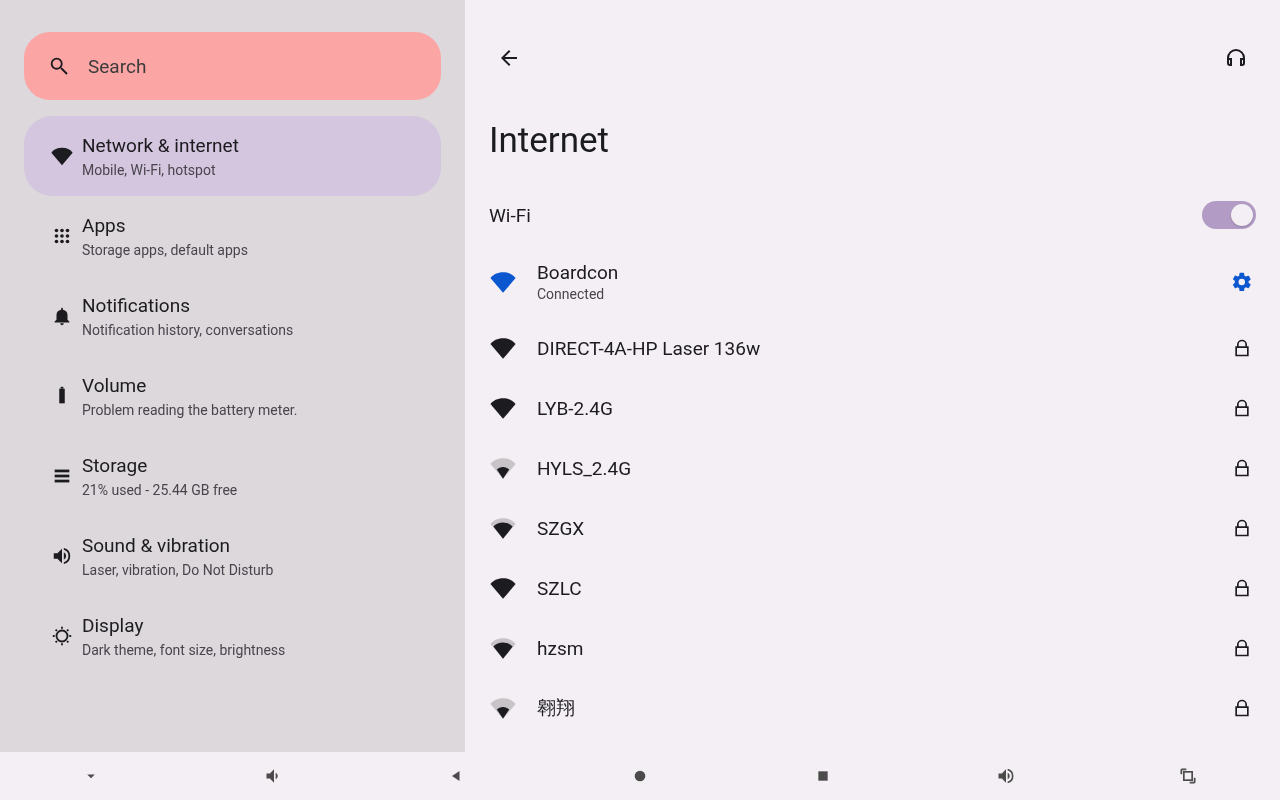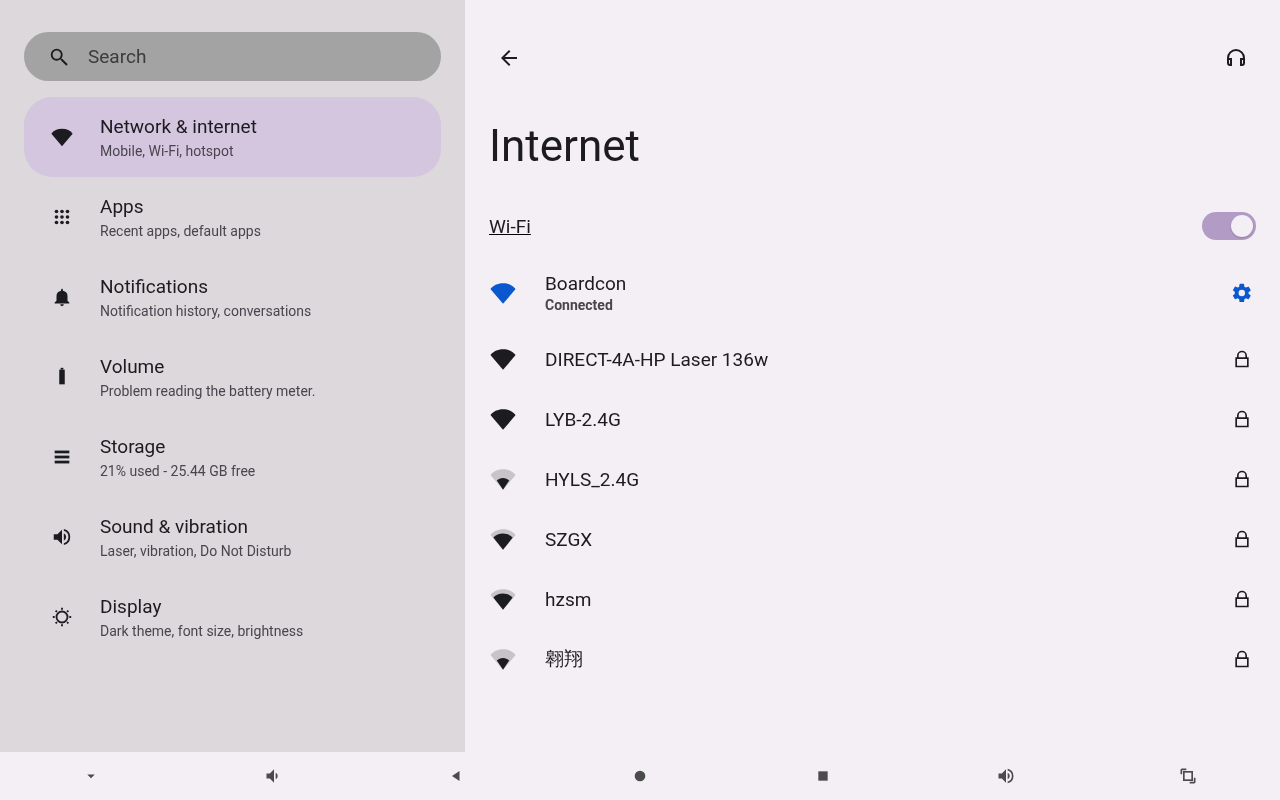--- a/index.html
+++ b/index.html
@@ -8,46 +8,46 @@
   .status-bar { position: absolute; top: 0; left: 0; right: 0; height: 24px; display: flex; justify-content: space-between; align-items: center; padding: 0 8px; font-size: 13px; color: #1c1b1f; }
   .status-left { display: flex; align-items: center; gap: 6px; }
   .status-right { display: flex; align-items: center; gap: 6px; padding-right: 4px; }
   .status-icon { width: 14px; height: 14px; }
 
   .main-area { position: absolute; top: 0; left: 0; right: 0; bottom: 48px; display: flex; }
 
   .left-pane { width: 465px; background: #dcd8dc; padding-top: 24px; overflow: hidden; position: relative; }
   .right-pane { flex: 1; background: #f4eff4; padding-top: 24px; position: relative; overflow: hidden; }
 
-  .search-bar { margin: 8px 24px 16px 24px; height: 49px; background: #a3a3a3; border-radius: 26px; display: flex; align-items: center; padding: 0 24px; gap: 18px; }
+  .search-bar { margin: 8px 24px 16px 24px; height: 68px; background: #fca5a5; border-radius: 26px; display: flex; align-items: center; padding: 0 24px; gap: 18px; }
   .search-bar .placeholder { color: #3c3c3c; font-size: 19px; }
 
-  .settings-item { display: flex; align-items: center; padding: 18px 24px 18px 24px; margin: 0 24px; border-radius: 28px; gap: 24px; cursor: pointer; }
+  .settings-item { display: flex; align-items: center; padding: 18px 24px 18px 24px; margin: 0 24px; border-radius: 28px; gap: 6px; cursor: pointer; }
   .settings-item.active { background: #d5c6df; }
   .settings-item .icon-hold { width: 28px; display: flex; justify-content: center; align-items: center; }
   .settings-item .txt .title { font-size: 19px; color: #1c1b1f; }
   .settings-item .txt .sub { font-size: 14px; color: #49454e; margin-top: 5px; }
 
   .right-header { display: flex; justify-content: space-between; align-items: center; padding: 12px 24px 0 24px; height: 56px; }
   .back-btn { width: 40px; height: 40px; display: flex; align-items: center; justify-content: center; cursor: pointer; }
   .headset-btn { width: 40px; height: 40px; display: flex; align-items: center; justify-content: center; cursor: pointer; }
 
-  .page-title { font-size: 44px; color: #1c1b1f; padding: 40px 24px 28px 24px; }
-
-  .wifi-toggle-row { display: flex; justify-content: space-between; align-items: center; padding: 12px 24px; text-decoration: underline; }
+  .page-title { font-size: 35px; color: #1c1b1f; padding: 40px 24px 28px 24px; }
+
+  .wifi-toggle-row { display: flex; justify-content: space-between; align-items: center; padding: 12px 24px; }
   .wifi-toggle-row .lbl { font-size: 19px; color: #1c1b1f; }
   .switch { width: 54px; height: 28px; border-radius: 14px; background: #b29cc5; position: relative; cursor: pointer; }
   .switch .thumb { width: 22px; height: 22px; border-radius: 50%; background: #f4eff4; position: absolute; top: 3px; right: 3px; box-shadow: 0 1px 2px rgba(0,0,0,0.2); }
 
   .network-list { padding: 4px 0; }
-  .network-item { display: flex; align-items: center; padding: 16px 24px; gap: 28px; cursor: pointer; justify-content: space-between; }
+  .network-item { display: flex; align-items: center; padding: 16px 24px; gap: 20px; cursor: pointer; justify-content: space-between; }
   .network-item .wifi-ic { width: 28px; height: 28px; display:flex; align-items:center; justify-content:center; }
   .network-item .name-block { flex: 1; }
   .network-item .net-name { font-size: 19px; color: #1c1b1f; }
-  .network-item .net-status { font-size: 14px; color: #49454e; margin-top: 2px; font-weight: bold; }
+  .network-item .net-status { font-size: 14px; color: #49454e; margin-top: 2px; }
   .network-item .right-ic { width: 28px; height: 28px; display:flex; align-items:center; justify-content:center; }
 
   .nav-bar { position: absolute; bottom: 0; left: 0; right: 0; height: 48px; background: #f4eff4; display: flex; align-items: center; justify-content: space-around; z-index: 10; }
   .nav-btn { width: 40px; height: 40px; display: flex; align-items: center; justify-content: center; cursor: pointer; }
 
   .bottom-fade { position: absolute; bottom: 0; left: 0; right: 0; height: 36px; background: linear-gradient(to bottom, rgba(220,216,220,0), rgba(220,216,220,0.9)); pointer-events:none; }
   .right-fade { position: absolute; bottom: 0; left: 0; right: 0; height: 36px; background: linear-gradient(to bottom, rgba(244,239,244,0), rgba(244,239,244,0.9)); pointer-events:none; }
 
   svg { display: block; }
 </style>
@@ -121,21 +121,21 @@
               <circle cx="6" cy="12" r="2" fill="#1c1b1f"></circle>
               <circle cx="12" cy="12" r="2" fill="#1c1b1f"></circle>
               <circle cx="18" cy="12" r="2" fill="#1c1b1f"></circle>
               <circle cx="6" cy="18" r="2" fill="#1c1b1f"></circle>
               <circle cx="12" cy="18" r="2" fill="#1c1b1f"></circle>
               <circle cx="18" cy="18" r="2" fill="#1c1b1f"></circle>
             </svg>
           </div>
           <div class="txt">
             <div class="title">Apps</div>
-            <div class="sub">Recent apps, default apps</div>
+            <div class="sub">Storage apps, default apps</div>
           </div>
         </div>
         <div class="settings-item">
           <div class="icon-hold">
             <svg width="22" height="22" viewBox="0 0 24 24">
               <path fill="#1c1b1f" d="M12 22a2 2 0 002-2h-4a2 2 0 002 2zm6-6V11a6 6 0 00-5-5.91V4a1 1 0 10-2 0v1.09A6 6 0 006 11v5l-2 2v1h16v-1z"></path>
             </svg>
           </div>
           <div class="txt">
             <div class="title">Notifications</div>
@@ -292,20 +292,35 @@
           </div>
           <div class="right-ic">
             <svg width="20" height="20" viewBox="0 0 24 24">
               <path fill="none" stroke="#1c1b1f" stroke-width="2" d="M7 11V8a5 5 0 0110 0v3M5 11h14v10H5z"></path>
             </svg>
           </div>
         </div>
         <div class="network-item">
           <div class="wifi-ic">
             <svg width="26" height="26" viewBox="0 0 24 24">
+              <path fill="#1c1b1f" d="M12 3C7 3 2.7 5 .4 8.4L12 22 23.6 8.4C21.3 5 17 3 12 3z"></path>
+            </svg>
+          </div>
+          <div class="name-block">
+            <div class="net-name">SZLC</div>
+          </div>
+          <div class="right-ic">
+            <svg width="20" height="20" viewBox="0 0 24 24">
+              <path fill="none" stroke="#1c1b1f" stroke-width="2" d="M7 11V8a5 5 0 0110 0v3M5 11h14v10H5z"></path>
+            </svg>
+          </div>
+        </div>
+        <div class="network-item">
+          <div class="wifi-ic">
+            <svg width="26" height="26" viewBox="0 0 24 24">
               <path fill="#c7c3c7" d="M12 3C7 3 2.7 5 .4 8.4L12 22 23.6 8.4C21.3 5 17 3 12 3z"></path>
               <path fill="#1c1b1f" d="M12 7c-3.5 0-6.6 1.4-8.9 3.7L12 22l8.9-11.3C18.6 8.4 15.5 7 12 7z"></path>
             </svg>
           </div>
           <div class="name-block">
             <div class="net-name">hzsm</div>
           </div>
           <div class="right-ic">
             <svg width="20" height="20" viewBox="0 0 24 24">
               <path fill="none" stroke="#1c1b1f" stroke-width="2" d="M7 11V8a5 5 0 0110 0v3M5 11h14v10H5z"></path>

